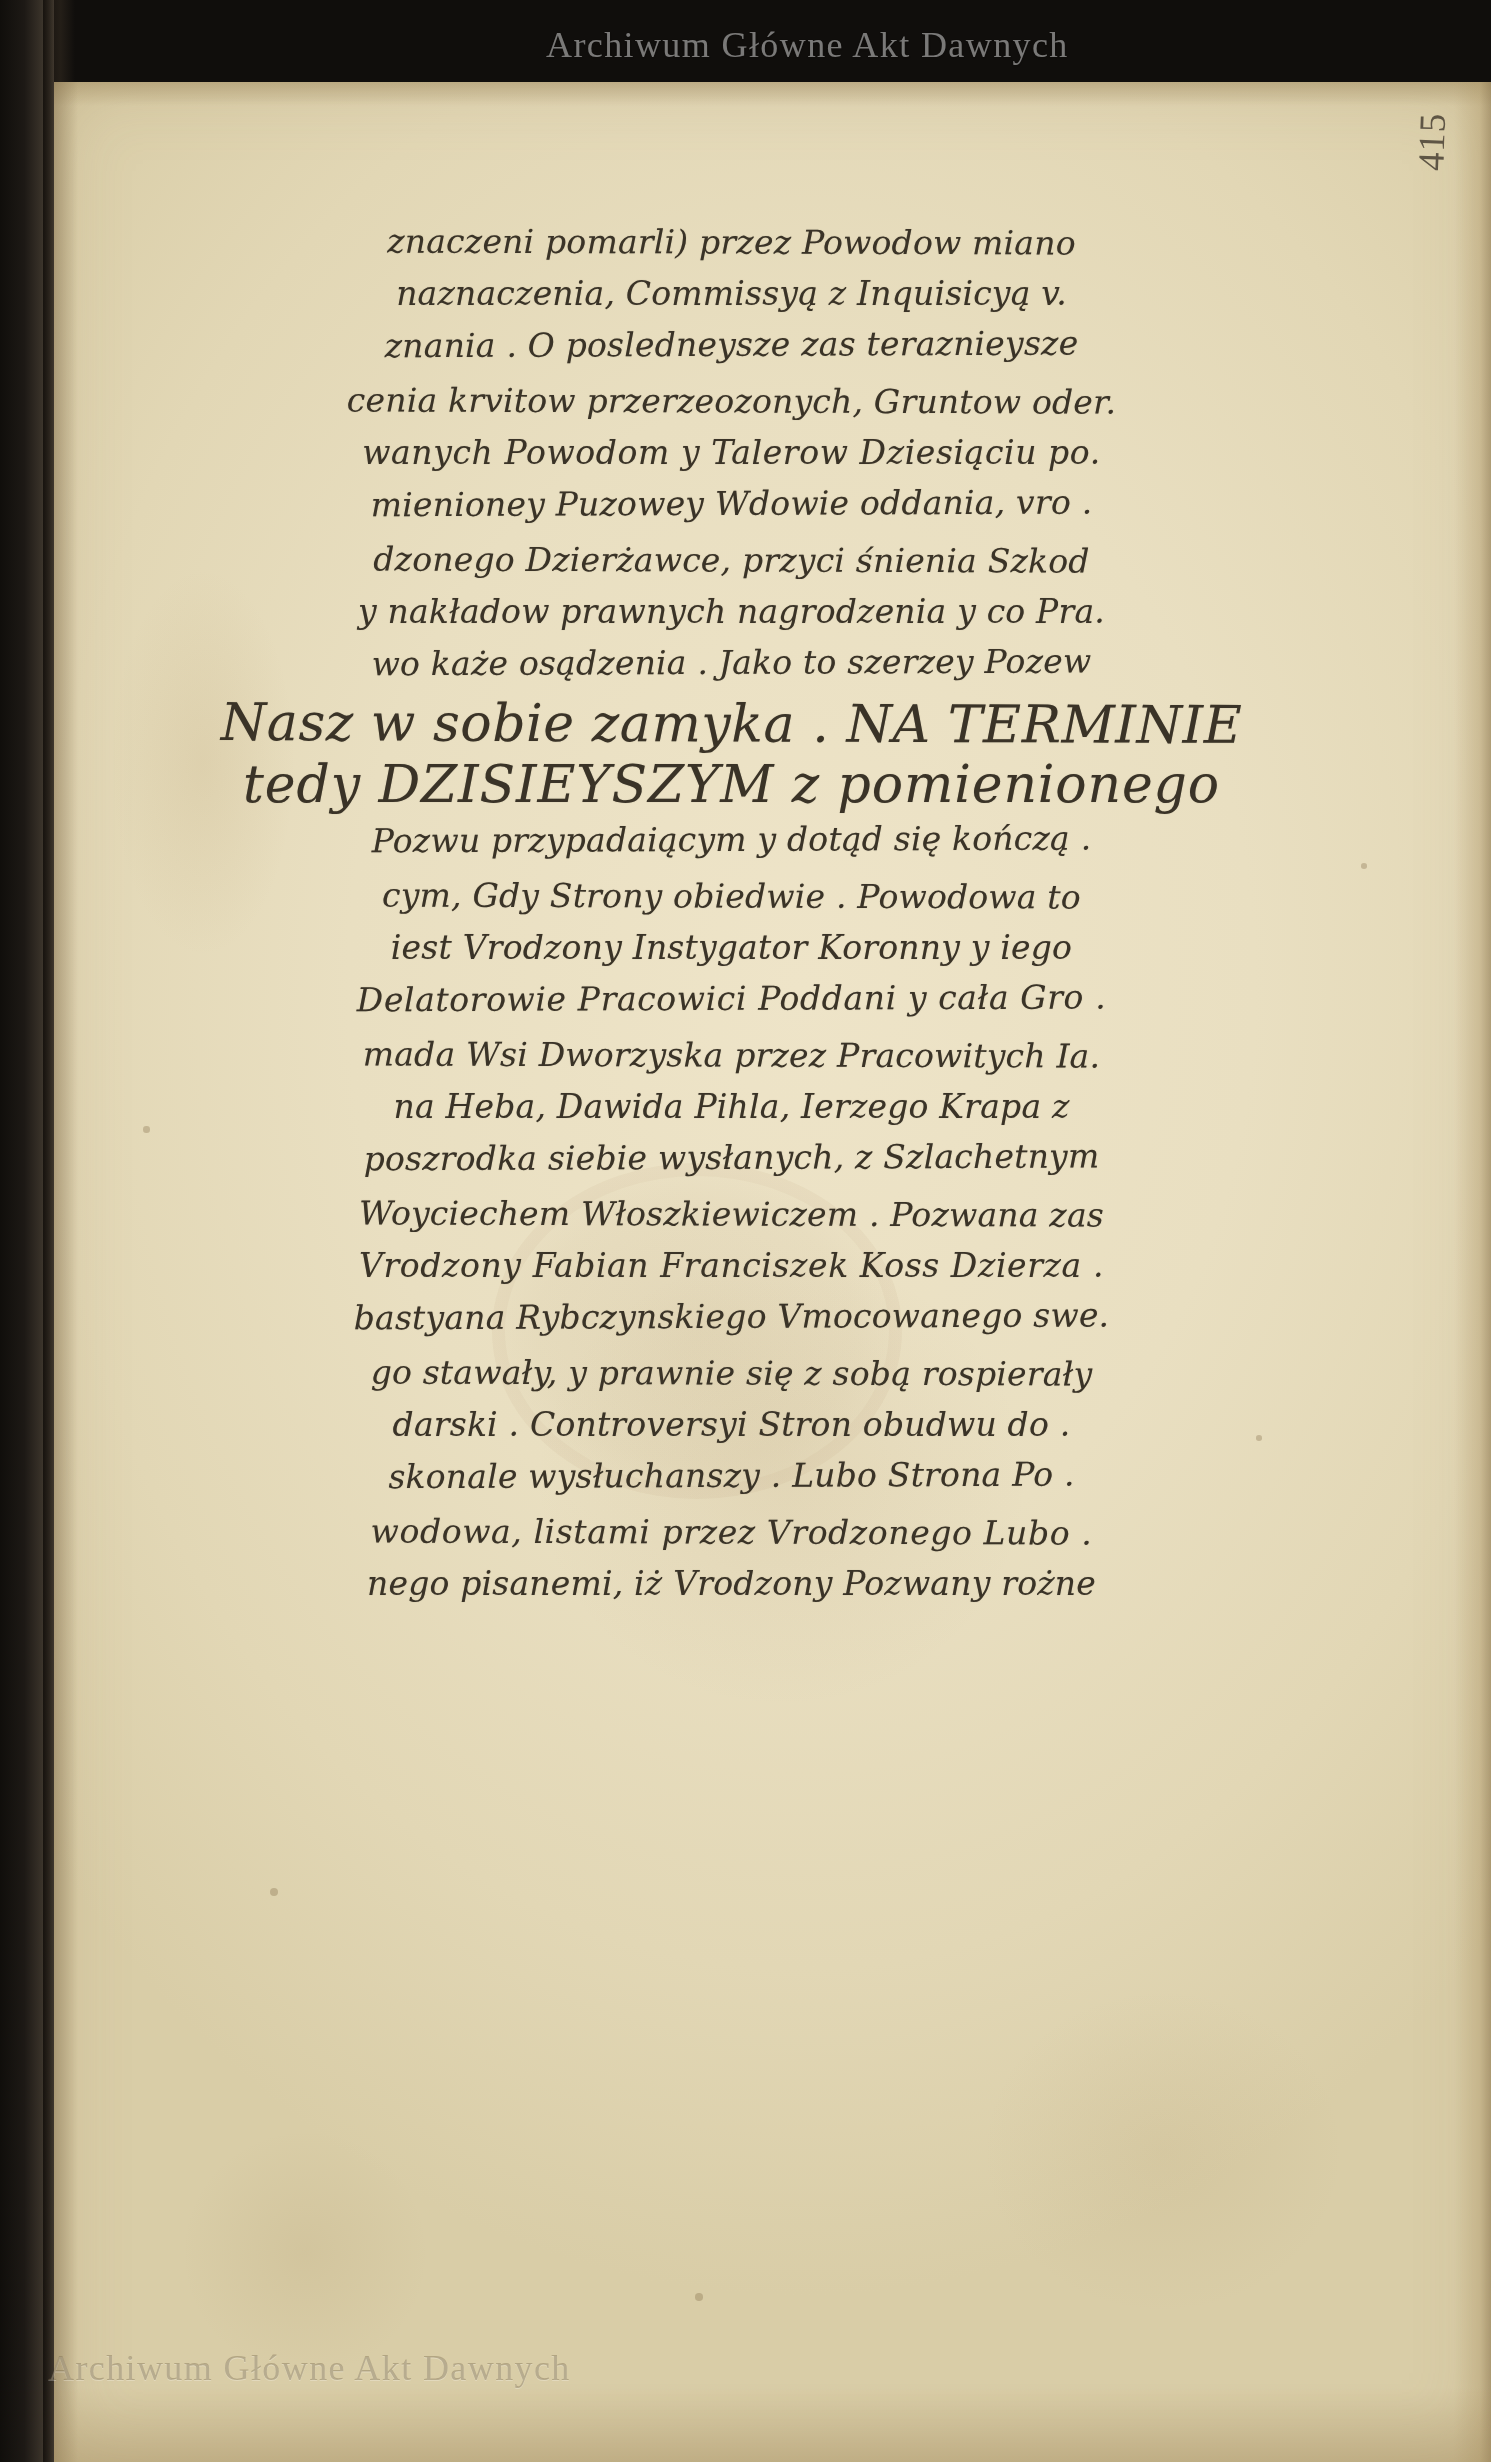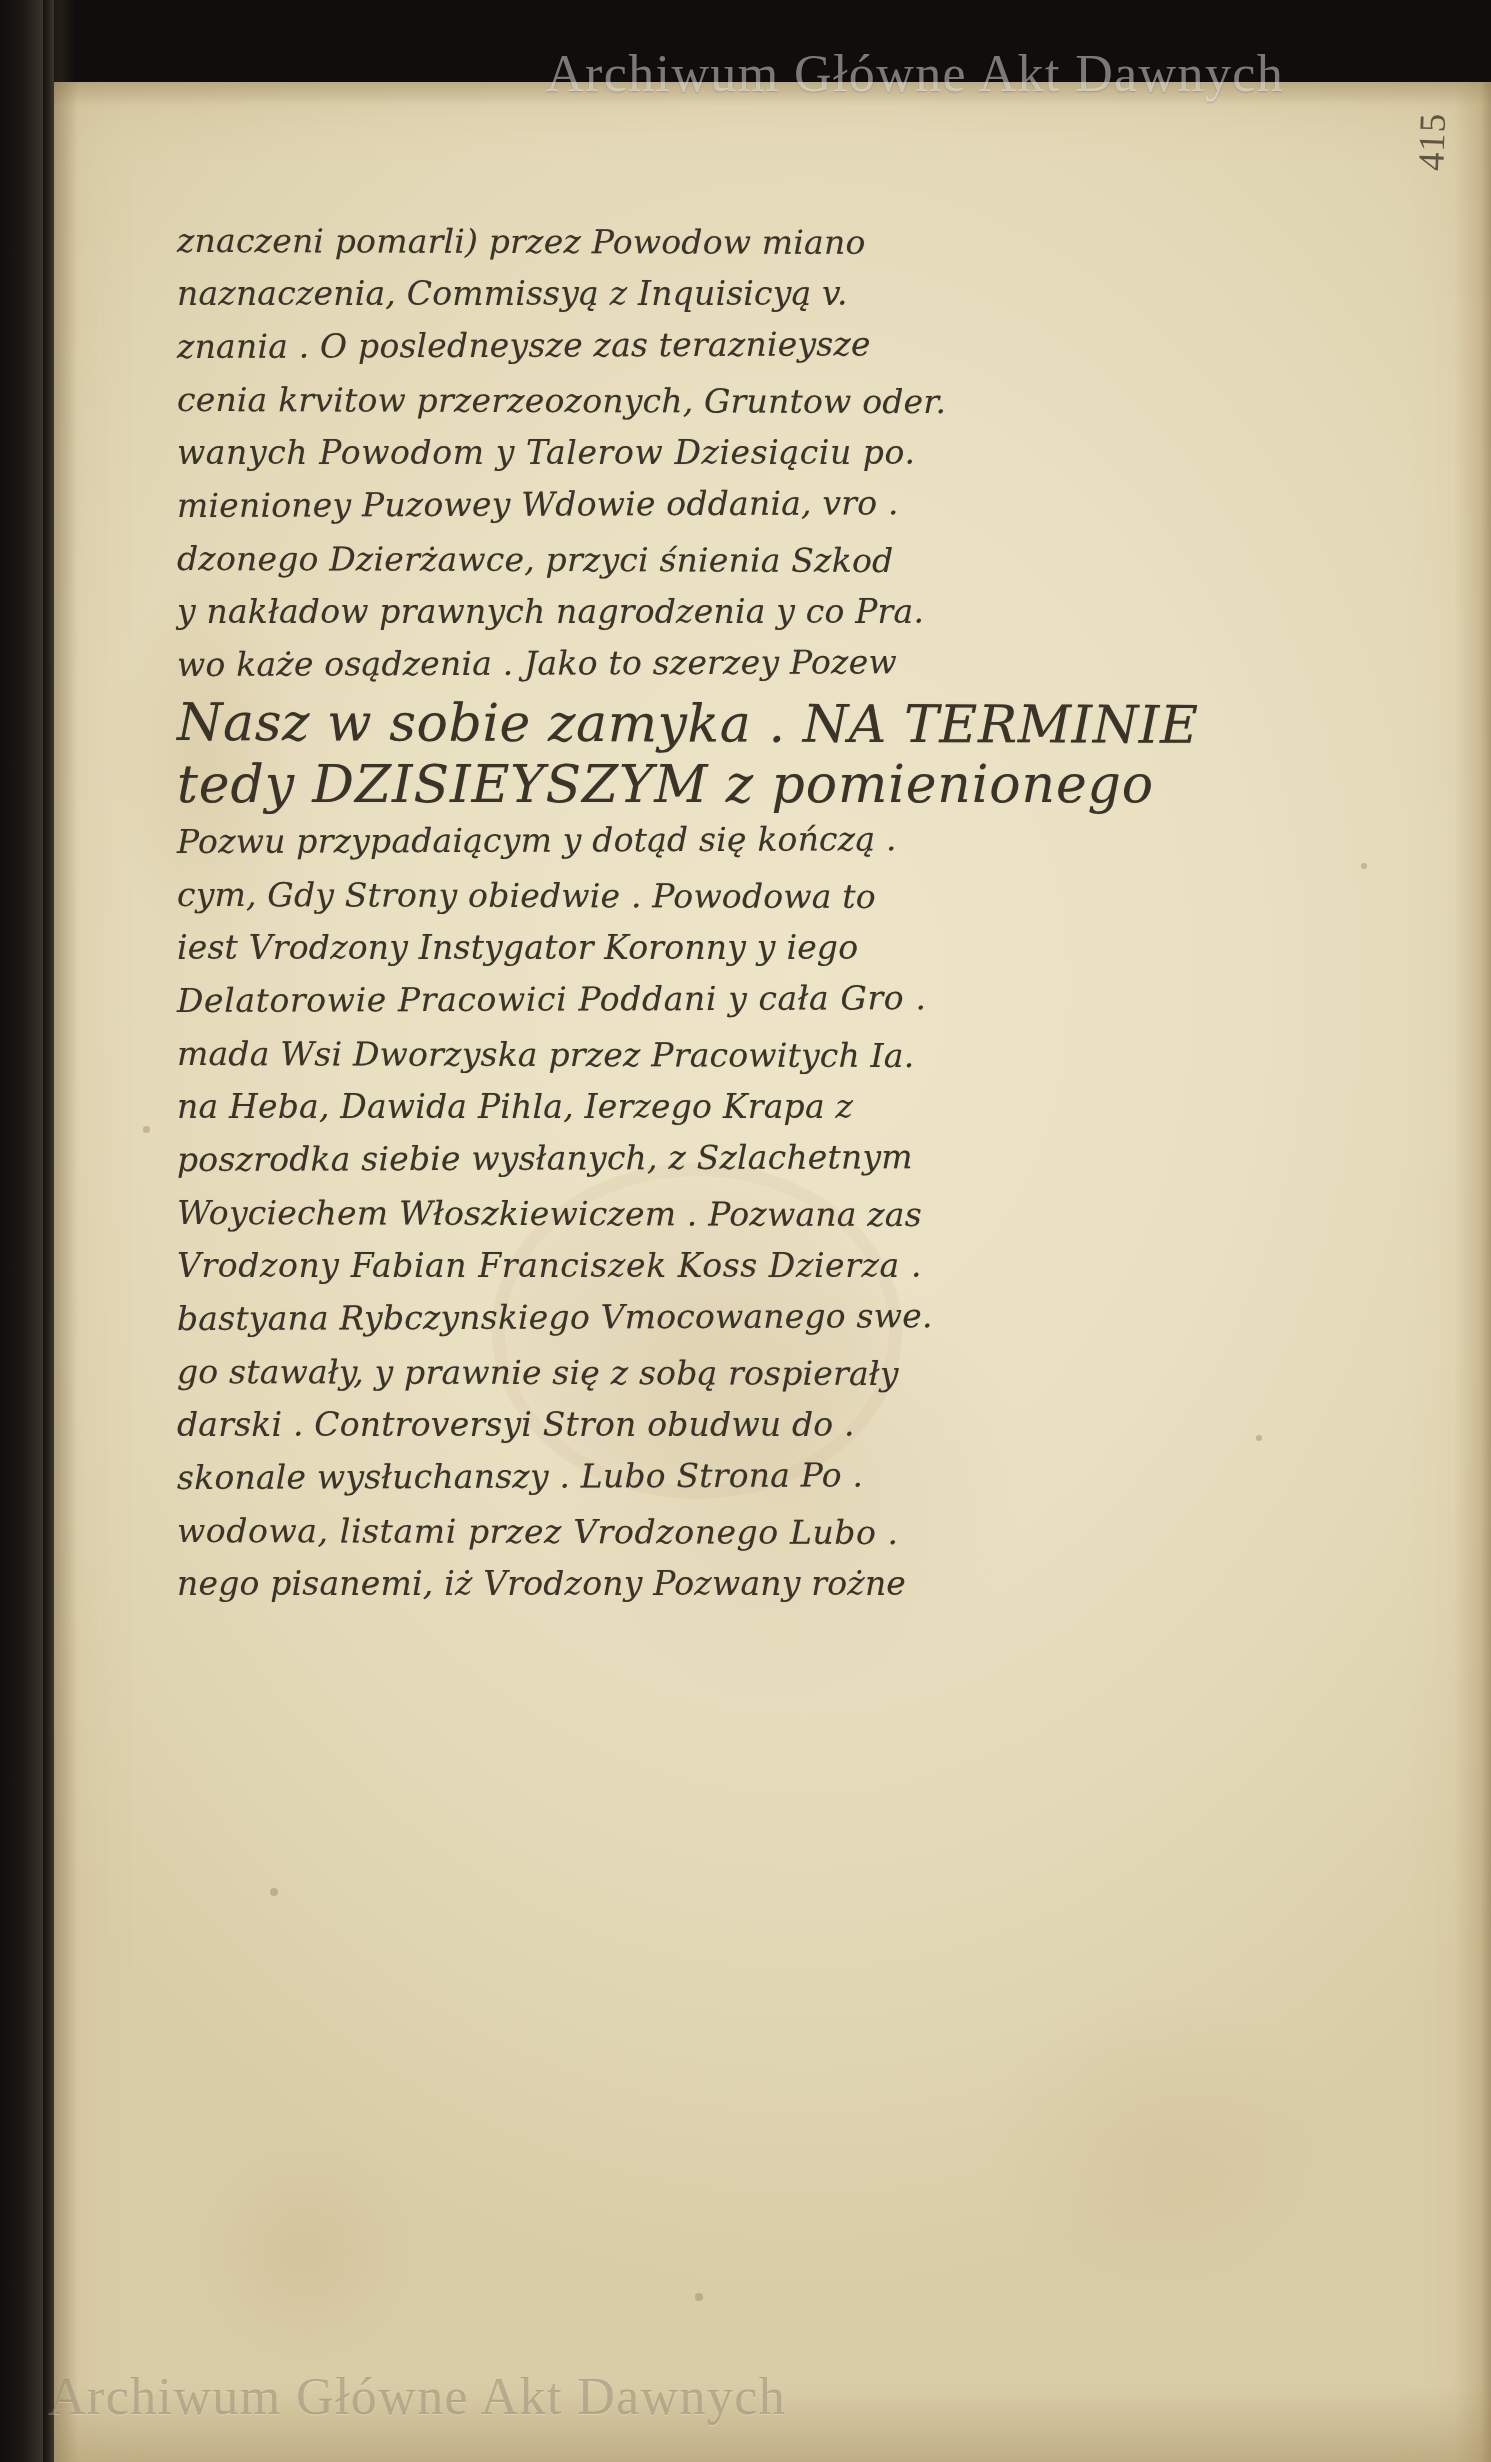--- a/index.html
+++ b/index.html
@@ -118,20 +118,21 @@
     left: 177px;
     top: 214px;
     width: 1109px;
     color: #3a3327;
     font-family: "DejaVu Serif", serif;
     font-style: italic;
     font-size: 33px;
     line-height: 53px;
     letter-spacing: 0.2px;
     text-shadow: 0 0 0.9px rgba(58,51,39,0.35);
+    text-align: center;
   }
   .ms-line {
     display: block;
     white-space: nowrap;
     transform-origin: left center;
   }
   
   .ms-line:nth-child(3n)   { transform: rotate(-0.22deg); }
   .ms-line:nth-child(3n+1) { transform: rotate(0.16deg); }
   .ms-line:nth-child(5n)   { letter-spacing: 0.6px; }
@@ -140,27 +141,26 @@
     white-space: nowrap;
     font-size: 52px;
     line-height: 62px;
     letter-spacing: 0.9px;
   }
 
   
   .watermark {
     position: absolute;
     font-family: "Liberation Serif", serif;
-    font-size: 52px;
+    font-size: 36px;
     color: rgba(255,255,255,0.45);
     letter-spacing: 1.4px;
     white-space: nowrap;
     text-shadow: 0 0.9px 1.9px rgba(0,0,0,0.18);
     pointer-events: none;
-    margin-top: 20px;
   }
   .wm-top { left: 546px; top: 24px; }
   .wm-bottom {
     left: 48px;
     top: 2347px;
     color: rgba(120,104,74,0.40);
     text-shadow: 0 0.9px 0 rgba(255,255,255,0.25);
   }
 </style>
 </head>

